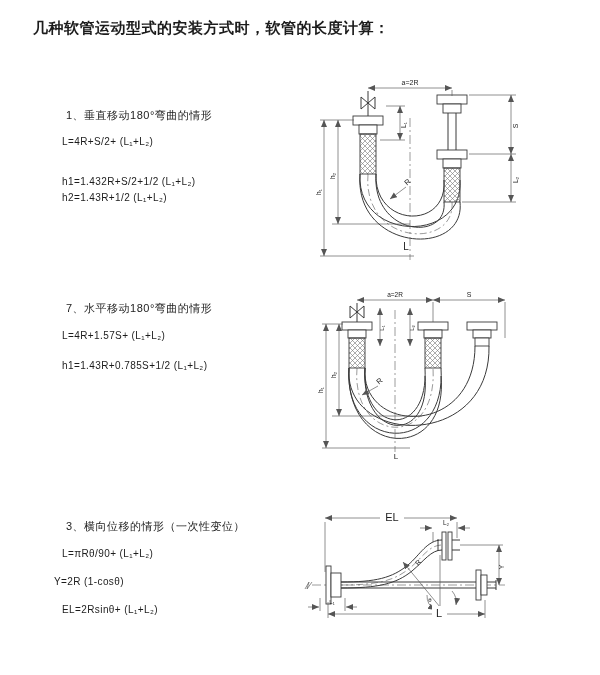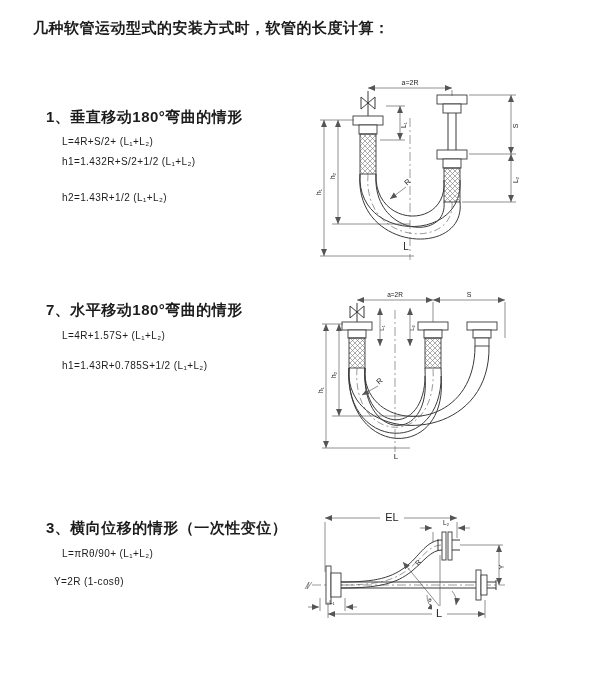--- a/index.html
+++ b/index.html
@@ -1,50 +1,51 @@
 <!DOCTYPE html>
 <html><head>
 <meta charset="utf-8">
 <style>
   html,body{margin:0;padding:0;background:#e8e8e8;}
   #page{
     position:relative;width:600px;height:675px;background:#ffffff;
     font-family:"Liberation Sans","DejaVu Sans",sans-serif;color:#1c1c1c;overflow:hidden;
   }
   .doc-title{position:absolute;left:33px;top:19px;font-size:15px;font-weight:600;letter-spacing:.5px;text-align:right;}
-  .sec-heading{position:absolute;font-size:15px;font-weight:700;letter-spacing:.5px;}
+  .sec-heading{position:absolute;font-size:11px;font-weight:400;letter-spacing:.5px;margin-left:20px;}
   .formula{position:absolute;font-size:10px;letter-spacing:.4px;white-space:pre;}
   svg{position:absolute;overflow:visible;}
   svg text{fill:#1c1c1c;font-family:"Liberation Sans","DejaVu Sans",sans-serif;}
   .ol{stroke:#3a3a3a;stroke-width:1;fill:none;}          
   .olr{stroke:#3a3a3a;stroke-width:.9;fill:#ffffff;}     
   .dl{stroke:#555;stroke-width:.65;fill:none;}           
   .cl{stroke:#666;stroke-width:.65;fill:none;stroke-dasharray:9 3 2 3;}  
   .cd{stroke:#555;stroke-width:.6;fill:none;stroke-dasharray:7 3 2 3;}
   .braid{stroke:#3a3a3a;stroke-width:.9;}
 </style>
 </head>
 <body>
 
 <div id="page">
 
   <div class="doc-title">几种软管运动型式的安装方式时，软管的长度计算：</div>
 
   <div class="sec-heading" style="left:46px;top:108px">1、垂直移动180°弯曲的情形</div>
   <div class="formula" style="left:62px;top:136px">L=4R+S/2+ (L₁+L₂)</div>
-  <div class="formula" style="left:62px;top:156px">h1=1.432R+S/2+1/2 (L₁+L₂)</div>
+  <div class="formula" style="left:62px;top:176px">h1=1.432R+S/2+1/2 (L₁+L₂)</div>
   <div class="formula" style="left:62px;top:192px">h2=1.43R+1/2 (L₁+L₂)</div>
 
   <div class="sec-heading" style="left:46px;top:301px">7、水平移动180°弯曲的情形</div>
   <div class="formula" style="left:62px;top:330px">L=4R+1.57S+ (L₁+L₂)</div>
   <div class="formula" style="left:62px;top:360px">h1=1.43R+0.785S+1/2 (L₁+L₂)</div>
 
   <div class="sec-heading" style="left:46px;top:519px">3、横向位移的情形（一次性变位）</div>
   <div class="formula" style="left:62px;top:548px">L=πRθ/90+ (L₁+L₂)</div>
   <div class="formula" style="left:54px;top:576px">Y=2R (1-cosθ)</div>
+  <div class="formula" style="left:62px;top:604px">EL=2Rsinθ+ (L₁+L₂)</div>
 
   <svg style="left:310px;top:66px" width="290" height="200" viewBox="0 0 290 200">
     <defs>
       <marker id="a1" markerWidth="9" markerHeight="8" refX="7" refY="3" orient="auto-start-reverse" markerUnits="userSpaceOnUse">
         <path d="M0,0 L7,3 L0,6 Z" fill="#555"></path>
       </marker>
       <pattern id="br1" width="5" height="5" patternUnits="userSpaceOnUse">
         <path d="M0,0 L5,5 M5,0 L0,5" stroke="#777" stroke-width="0.6"></path>
       </pattern>
     </defs>

